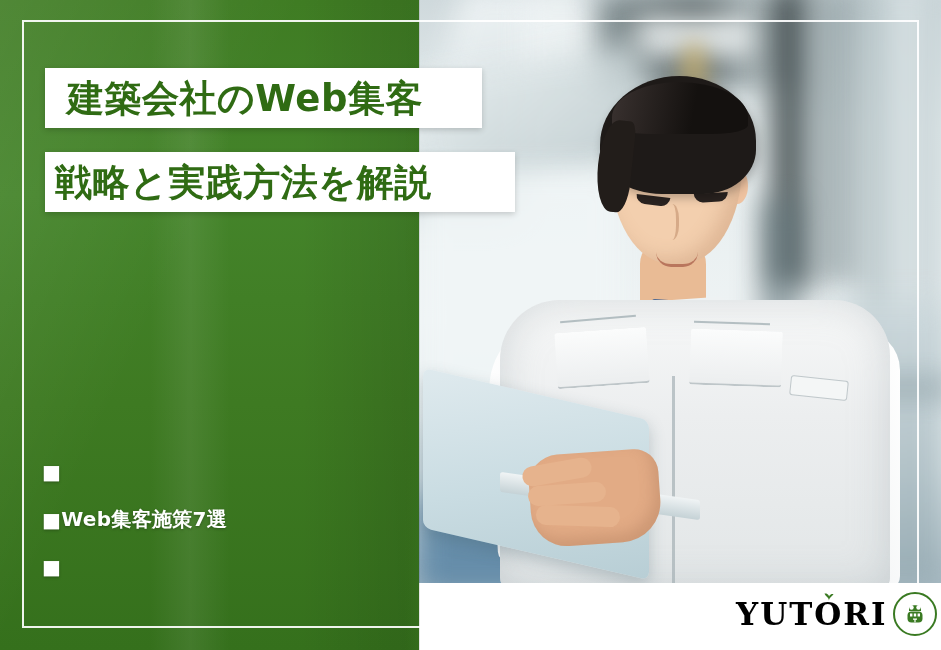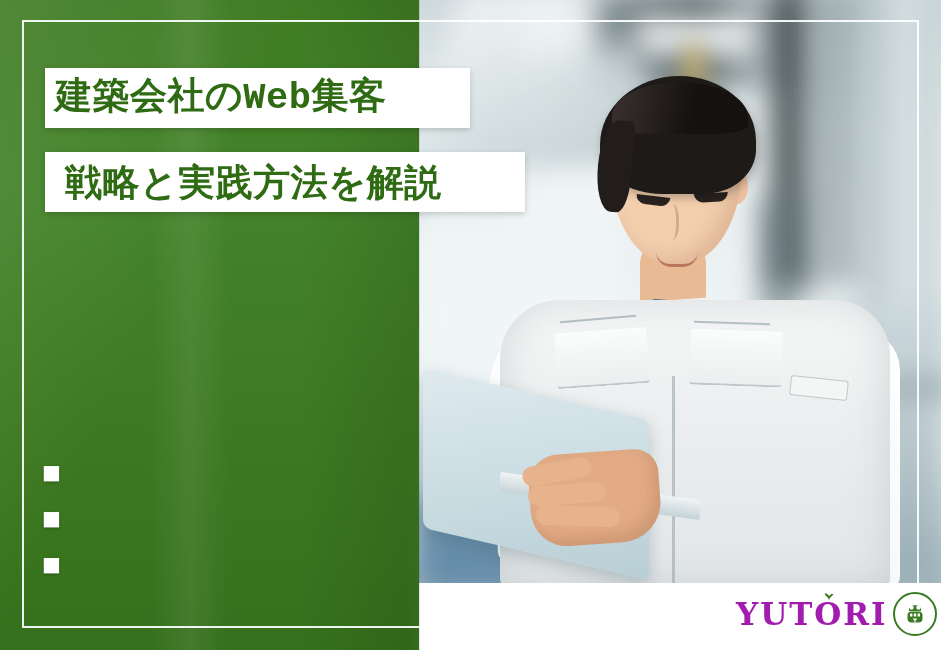--- a/index.html
+++ b/index.html
@@ -226,22 +226,22 @@
     display: flex;
     align-items: center;
     box-shadow: 0 2px 6px rgba(0,0,0,.18);
   }
   .title-box span {
     font-weight: 700;
     color: #2f6b13;
     letter-spacing: .5px;
     white-space: nowrap;
   }
-  #title-line-1 { left: 45px; top: 68px;  width: 415px; height: 60px; padding-left: 10px; font-family: Liberation Mono, monospace; }
-  #title-line-2 { left: 45px; top: 152px; width: 460px; height: 60px; padding-left: 20px; }
+  #title-line-1 { left: 45px; top: 68px;  width: 415px; height: 60px; padding-left: 22px; }
+  #title-line-2 { left: 45px; top: 152px; width: 460px; height: 60px; padding-left: 10px; }
   #title-line-1 span, #title-line-2 span { font-size: 37px; line-height: 1; }
 
   
   .bullets {
     position: absolute;
     left: 42px;
     top: 460px;
     width: 380px;
   }
   .bullet-row {
@@ -263,21 +263,21 @@
     left: 736px;
     top: 592px;
     display: flex;
     align-items: center;
     gap: 2px;
   }
   .logo-text {
     font-family: "DejaVu Serif", "Liberation Serif", serif;
     font-size: 31px;
     font-weight: 700;
-    color: #a21caf;
+    color: #000000;
     letter-spacing: 2px;
     line-height: 1;
     display: flex;
     align-items: center;
   }
   .logo-o {
     position: relative;
     display: inline-block;
   }
   .logo-o .sprout {
@@ -368,20 +368,21 @@
   <div class="title-box" id="title-line-2">
     <span>戦略と実践方法を解説</span>
   </div>
 
   <div class="bullets">
     <div class="bullet-row">
       <span>■</span>
     </div>
     <div class="bullet-row">
       <span>■</span>
+      <span>Web集客施策7選</span>
     </div>
     <div class="bullet-row">
       <span>■</span>
     </div>
   </div>
 
   <div class="frame"></div>
 
   <div class="logo">
     <div class="logo-text">

